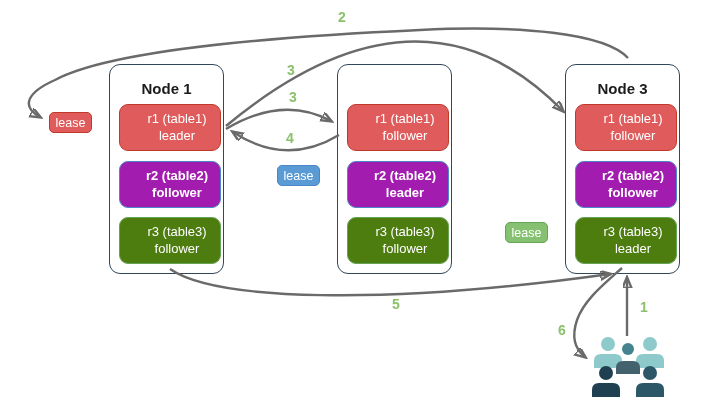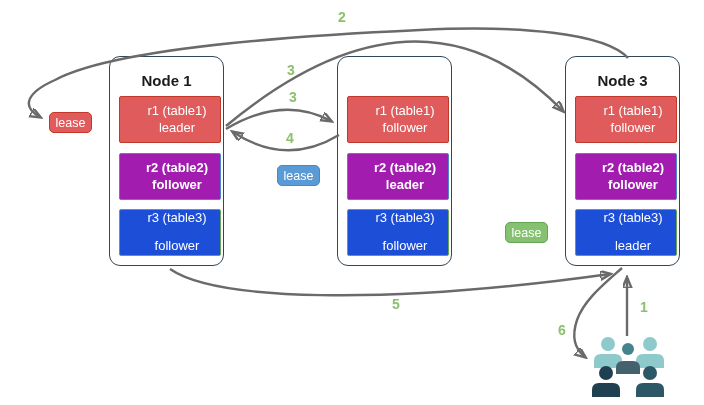--- a/index.html
+++ b/index.html
@@ -1,34 +1,34 @@
 <!DOCTYPE html>
 <html><head>
 <meta charset="utf-8">
 <style>
   html,body{margin:0;padding:0;background:#ffffff;}
   .canvas{
     position:relative;width:704px;height:405px;background:#ffffff;
     font-family:"Liberation Sans", sans-serif;overflow:hidden;
   }
   .node{
-    position:absolute;top:56px;width:115px;height:210px;background:#ffffff;
+    position:absolute;top:64px;width:115px;height:210px;background:#ffffff;
     border:1.5px solid #31485c;border-radius:11px;box-sizing:border-box;z-index:1;
   }
   .node-title{
     margin-top:15px;text-align:center;font-size:15px;font-weight:700;color:#1b1b1b;
   }
   .replica{
-    position:absolute;left:9px;width:102px;height:47px;border-radius:2px;
+    position:absolute;left:9px;width:102px;height:47px;border-radius:9px;
     box-sizing:border-box;display:flex;flex-direction:column;align-items:center;
     justify-content:center;color:#ffffff;font-size:13px;line-height:1.3;text-align:center;padding-left:14px;
   }
   .replica.red{background:#e05c5c;border:1.5px solid #c0392b;}
   .replica.blue{background:#a21caf;border:1.5px solid #4a86c8;font-weight:bold;}
-  .replica.green{background:#1d4ed8;border:1.5px solid #65a455;justify-content:space-between;}
+  .replica.green{background:#4d7c0f;border:1.5px solid #65a455;}
   .r-top{top:39px}.r-mid{top:96px}.r-bot{top:152px}
   .lease{
     position:absolute;width:43px;height:21px;border-radius:5px;box-sizing:border-box;
     display:flex;align-items:center;justify-content:center;color:#ffffff;font-size:12.5px;z-index:4;
   }
   .lease.red{left:49px;top:112px;background:#e05c5c;border:1.5px solid #c0392b;}
   .lease.blue{left:277px;top:165px;background:#5b9bd5;border:1.5px solid #4a86c8;}
   .lease.green{left:505px;top:222px;background:#85c170;border:1.5px solid #65a455;}
   .arrows{position:absolute;left:0;top:0;z-index:5;pointer-events:none;}
   .arrows path, .arrows line{fill:none;stroke:#6a6a6a;stroke-width:2.4px;}

